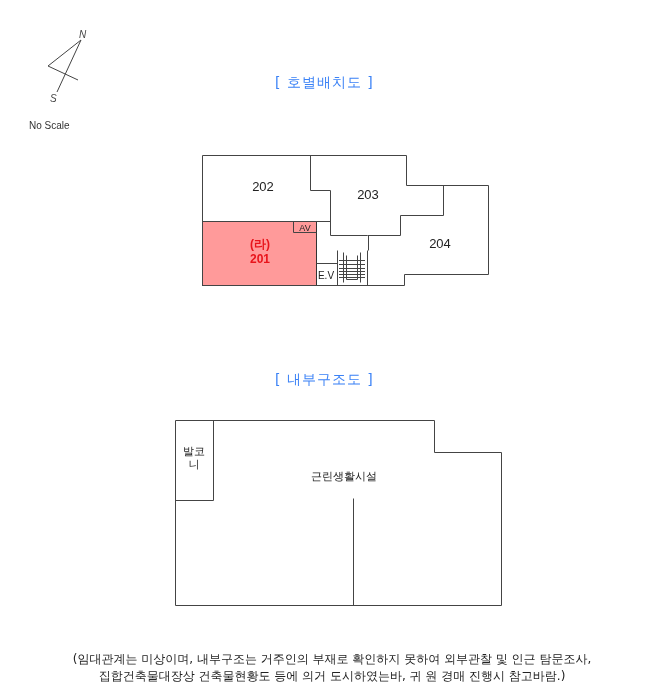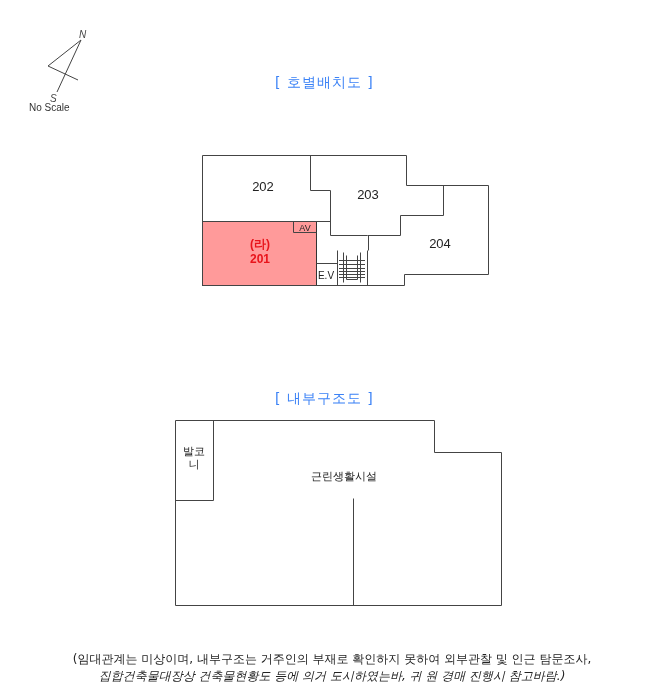--- a/index.html
+++ b/index.html
@@ -1,27 +1,27 @@
 <!DOCTYPE html>
 <html><head>
 <meta charset="utf-8">
 <style>
   html, body { margin: 0; padding: 0; background: #ffffff; }
   body { width: 664px; height: 700px; position: relative; overflow: hidden;
          font-family: "DejaVu Sans", "Liberation Sans", sans-serif; color: #222; }
   .abs { position: absolute; }
   .compass { left: 30px; top: 20px; width: 80px; height: 90px; }
-  .noscale { left: 29px; top: 102px; font-size: 10px; color: #333; font-family: "Liberation Sans", sans-serif; }
+  .noscale { left: 29px; top: 120px; font-size: 10px; color: #333; font-family: "Liberation Sans", sans-serif; }
   .title { font-size: 14px; color: #3b82f6; letter-spacing: 1px; white-space: pre; }
   .title1 { left: 275px; top: 74px; }
-  .title2 { left: 275px; top: 371px; margin-top: 19px; }
+  .title2 { left: 275px; top: 371px; }
   svg text { font-family: "Liberation Sans", "DejaVu Sans", sans-serif; }
   .note { left: 0; width: 664px; text-align: center; font-size: 12px; color: #222; line-height: 17px; }
   .note1 { top: 651px; }
-  .note2 { top: 668px; font-style: italic; }
+  .note2 { top: 668px; }
   .plan { left: 0; top: 0; }
 </style>
 </head>
 <body>
 
 <svg class="abs compass" width="80" height="90" viewBox="30 20 80 90" style="left:30px;top:20px;">
   <g stroke="#444" stroke-width="1" fill="none">
     <line x1="81" y1="40" x2="57" y2="92"></line>
     <line x1="81" y1="40" x2="48" y2="66"></line>
     <line x1="48" y1="66" x2="78" y2="80"></line>

